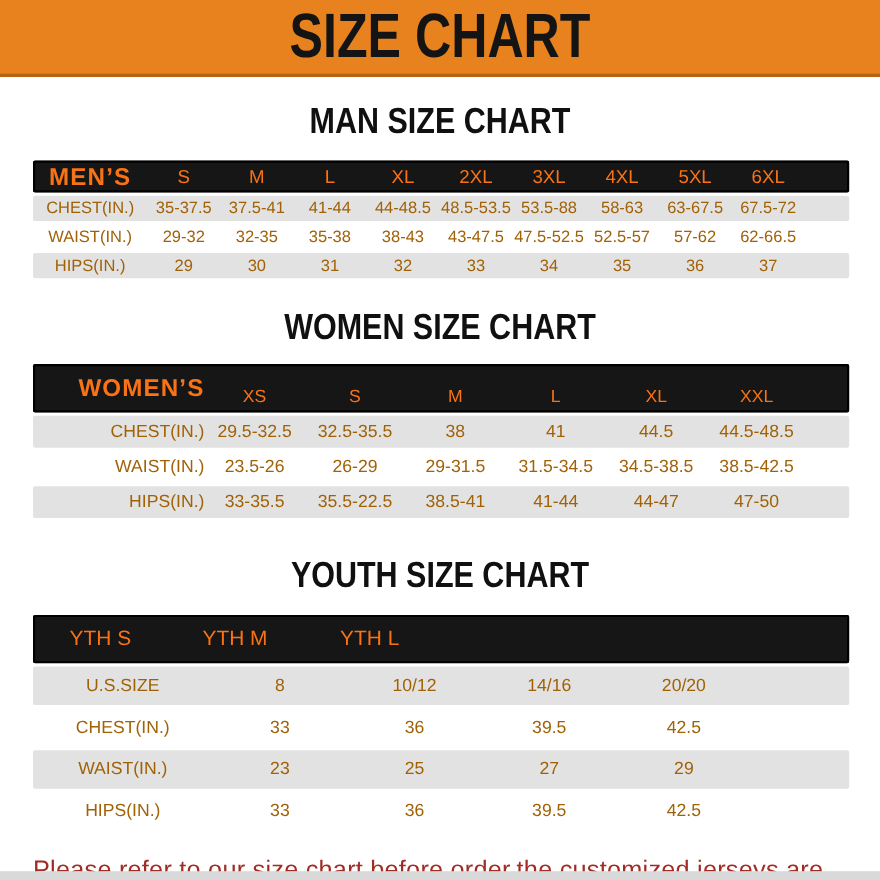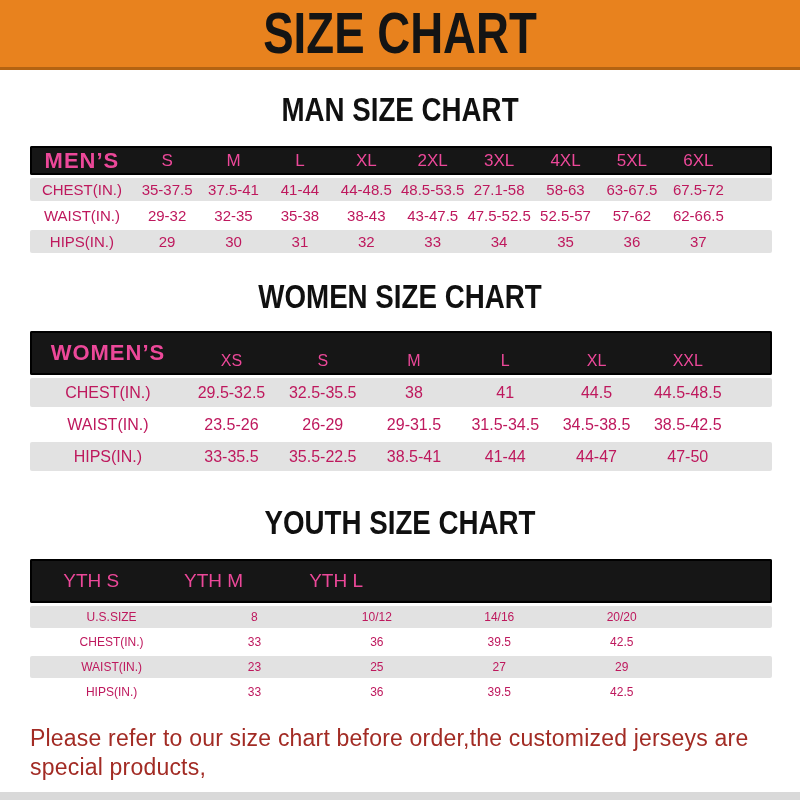--- a/index.html
+++ b/index.html
@@ -43,47 +43,47 @@
   .table-women { margin-top:15px; }
   .table-youth { margin-top:17px; }
 
   .trow {
     display:flex; align-items:center;
     margin-bottom:3px;
     border-radius:2px;
   }
   .trow.header {
     background:var(--header-bar, #161616);
-    color:#ec4899;
+    color:#f97316;
     box-shadow:inset 0 0 0 2px #000;
   }
   .trow.data.shaded { background:var(--row-shaded, #E2E2E2); }
   .trow.data.plain  { background:#ffffff; }
-  .trow.data { color:#be185d; }
+  .trow.data { color:#a16207; }
 
   .cell { text-align:center; white-space:nowrap; }
   .trow.header .cell.label { font-weight:bold; letter-spacing:1px; font-size:22px; }
 
   
   .table-man .trow.header { height:29px; }
   .table-man .trow.data   { height:23px; font-size:15px; }
   .table-man .trow.header .cell.val { font-size:17px; }
   .table-man .cell.label  { width:14%; }
   .table-man .cell.val    { width:8.95%; }
 
   
   .table-women .trow.header { height:44px; }
   .table-women .trow.data   { height:29px; font-size:16px; }
   .table-women .trow.header .cell.val { font-size:16px;margin-top:15px; }
-  .table-women .cell.label  { width:21%; }
+  .table-women .cell.label  { width:21%;text-align:right; }
   .table-women .cell.val    { width:12.3%; }
 
   
   .table-youth .trow.header { height:44px; }
-  .table-youth .trow.data   { height:22px; font-size:12px; }
+  .table-youth .trow.data   { height:35px; font-size:16px; }
   .table-youth .trow.header .cell.val { font-size:19px; }
   .table-youth .cell.label  { width:22%; }
   .table-youth .cell.val    { width:16.5%; }
 
   
   .footer {
     margin:21px 26px 0 30px;
     color:var(--footer-text, #A22B24);
     font-size:23px; line-height:29px;
     letter-spacing:0.2px;
@@ -120,21 +120,21 @@
           <span class="cell val">5XL</span>
           <span class="cell val">6XL</span>
         </div>
         <div class="trow data shaded">
           <span class="cell label">CHEST(IN.)</span>
           <span class="cell val">35-37.5</span>
           <span class="cell val">37.5-41</span>
           <span class="cell val">41-44</span>
           <span class="cell val">44-48.5</span>
           <span class="cell val">48.5-53.5</span>
-          <span class="cell val">27.1-58</span>
+          <span class="cell val">53.5-88</span>
           <span class="cell val">58-63</span>
           <span class="cell val">63-67.5</span>
           <span class="cell val">67.5-72</span>
         </div>
         <div class="trow data plain">
           <span class="cell label">WAIST(IN.)</span>
           <span class="cell val">29-32</span>
           <span class="cell val">32-35</span>
           <span class="cell val">35-38</span>
           <span class="cell val">38-43</span>

